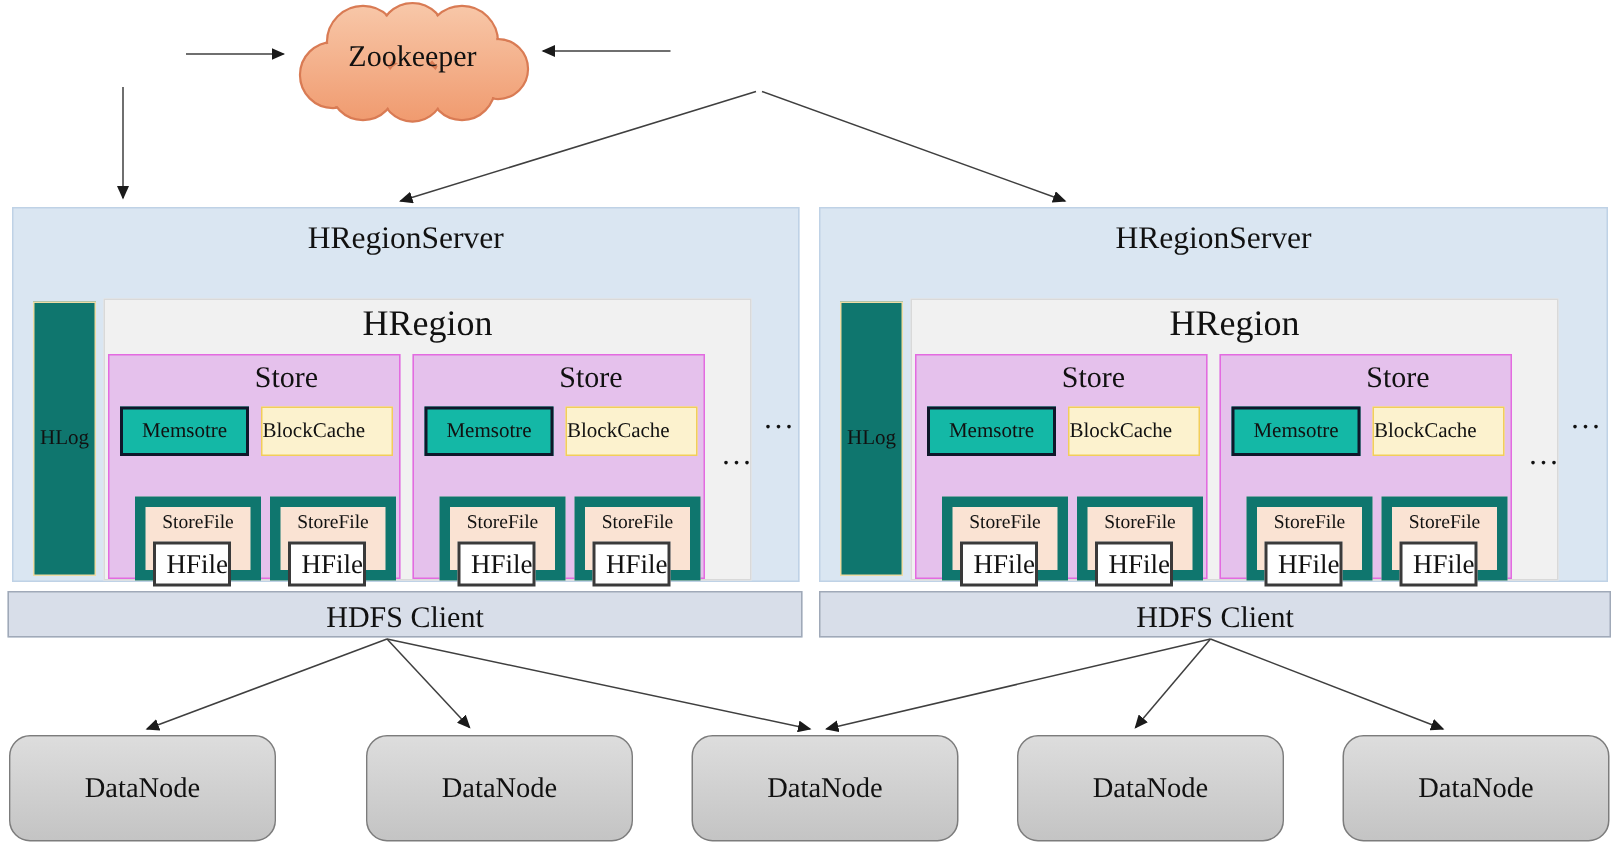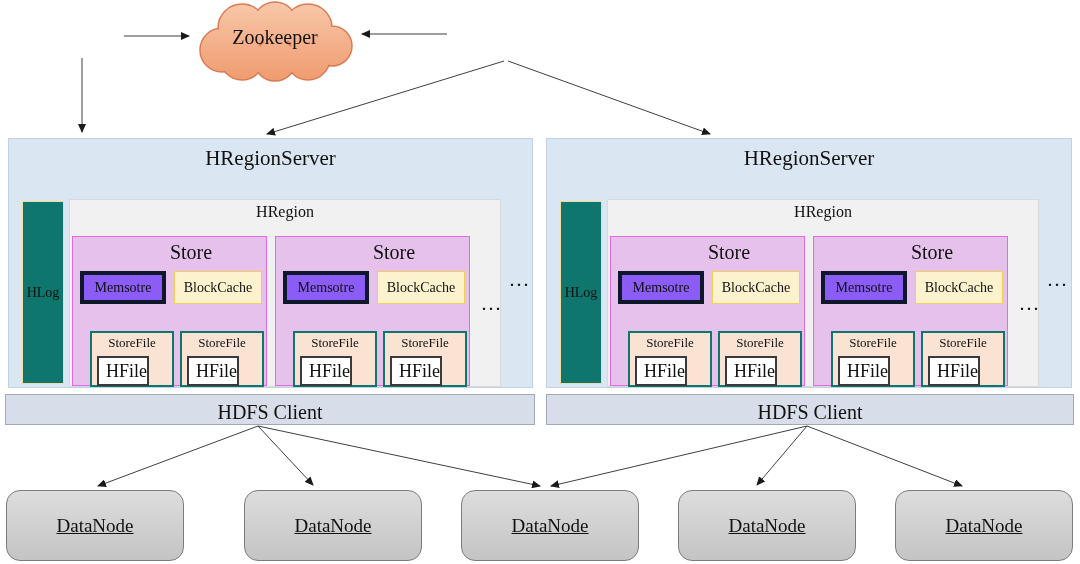--- a/index.html
+++ b/index.html
@@ -35,40 +35,40 @@
   .rs-title{text-align:center;font-size:21px;padding-top:7px;}
   .hlog{
     position:absolute;left:13px;top:62px;width:42px;height:183px;
     background:#0f766e;border:1px solid #efdca4;box-sizing:border-box;
     display:flex;align-items:center;justify-content:center;font-size:14px;
   }
   .hregion{
     position:absolute;left:60px;top:60px;width:432px;height:188px;
     background:#f1f1f1;border:1px solid #d9d9d9;box-sizing:border-box;
   }
-  .hregion-title{text-align:center;font-size:16px;padding-top:3px;}
+  .hregion-title{text-align:center;font-size:24px;padding-top:3px;}
   .store{
     position:absolute;top:36px;width:195px;height:150px;
     background:#e5c1ec;border:1.5px solid #e36be0;box-sizing:border-box;
   }
   .store-1{left:2px;} .store-2{left:205px;}
   .store-title{text-align:center;font-size:20px;line-height:30px;padding-left:43px;}
   .mem{
     position:absolute;left:7px;top:34px;width:86px;height:33px;
-    background:#8b5cf6;border:4px solid #0f172a;box-sizing:border-box;
+    background:#14b8a6;border:2px solid #0f172a;box-sizing:border-box;
     display:flex;align-items:center;justify-content:center;font-size:14px;
   }
   .bc{
     position:absolute;left:101px;top:34px;width:88px;height:33px;
     background:#fcf2ce;border:1px solid #f2ce5a;box-sizing:border-box;
-    display:flex;align-items:center;justify-content:center;font-size:14px;
+    display:flex;align-items:center;font-size:14px;
   }
   .sf{
     position:absolute;top:94px;width:84px;height:56px;
-    background:#fae3d3;border:2px solid #0f766e;box-sizing:border-box;
+    background:#fae3d3;border:7px solid #0f766e;box-sizing:border-box;
     text-align:center;font-size:13px;padding-top:2px;
   }
   .sf-1{left:17px;} .sf-2{left:107px;}
   .hfile{
     position:absolute;left:5px;top:23px;width:52px;height:30px;
     background:#ffffff;border:2px solid #3a3a3a;box-sizing:border-box;
     display:flex;align-items:center;justify-content:flex-end;font-size:18px;
   }
   .dots{font-weight:bold;font-size:15px;letter-spacing:2px;color:#111;white-space:nowrap;}
   .dots-inner{position:absolute;left:409px;top:101px;width:26px;text-align:center;}
@@ -78,21 +78,21 @@
   .hdfs{
     top:394px;height:31px;background:#d8dee9;border:1px solid #a0a9b8;box-sizing:border-box;
     display:flex;align-items:flex-end;justify-content:center;font-size:20px;
   }
   .hdfs-left{left:5px;width:530px;}
   .hdfs-right{left:546px;width:528px;}
   .datanode{
     top:490px;height:71px;width:178px;border-radius:14px;
     background:linear-gradient(#dddddd,#c4c4c4);
     border:1.5px solid #7c7c7c;box-sizing:border-box;
-    display:flex;align-items:center;justify-content:center;font-size:19px;text-decoration:underline;
+    display:flex;align-items:center;justify-content:center;font-size:19px;
   }
   .dn-1{left:6px;} .dn-2{left:244px;} .dn-3{left:461px;} .dn-4{left:678px;} .dn-5{left:895px;}
 </style>
 </head>
 <body>
 
 <div class="canvas">
 
   <svg class="arrows" viewBox="0 0 1080 564">
     <defs>

